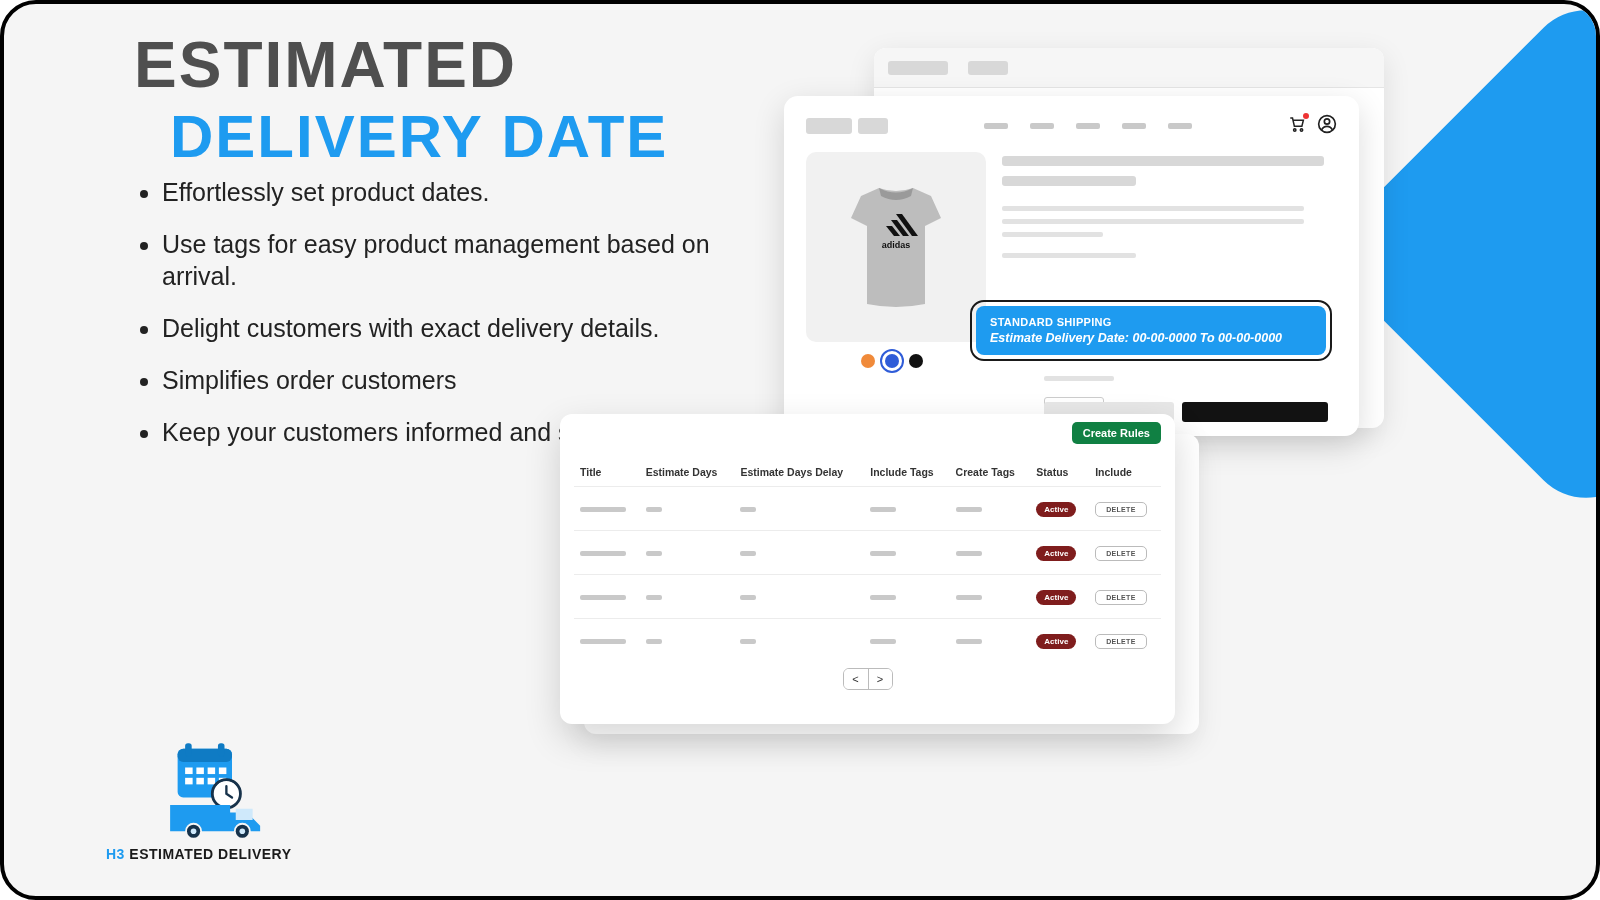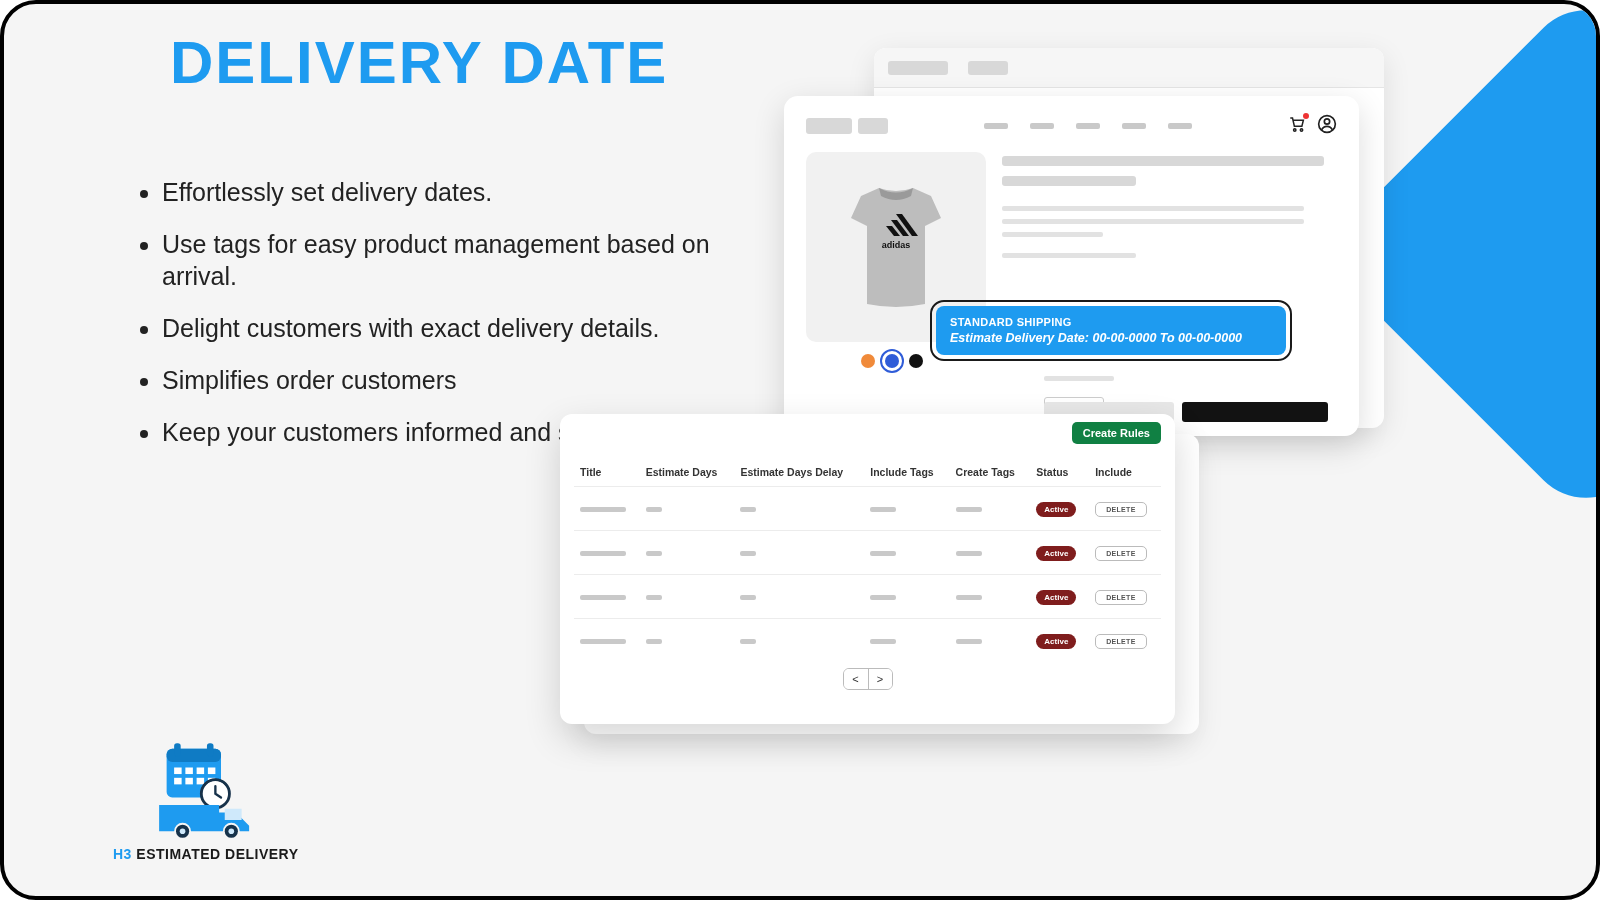--- a/index.html
+++ b/index.html
@@ -19,21 +19,21 @@
     z-index: 0;
   }
   
   .heading { position: absolute; top: 24px; left: 130px; }
   .heading .line1 { font-size: 64px; font-weight: 800; letter-spacing: 2px; color: #4F4F4F; }
   .heading .line2 { font-size: 60px; font-weight: 800; letter-spacing: 2px; color: #1E9BF0; margin-left: 36px; }
   
   .bullets { position: absolute; top: 172px; left: 130px; width: 600px; }
   .bullets li { font-size: 25px; color: #222; margin-bottom: 20px; list-style: disc; margin-left: 28px; line-height: 1.28; }
   
-  .logo-block { position: absolute; left: 109px; bottom: 34px; text-align: center; }
+  .logo-block { position: absolute; left: 102px; bottom: 34px; text-align: right; }
   .logo-block .cap { font-size: 14px; font-weight: 800; letter-spacing: 0.5px; margin-top: 4px; }
   .logo-block .cap .blue { color: #1E9BF0; }
   .logo-block .cap .dark { color: #1a1a1a; }
   
   .back-frame {
     position: absolute; top: 44px; left: 870px; width: 510px; height: 380px;
     background: #fff; border-radius: 12px; box-shadow: 0 8px 28px rgba(0,0,0,.10);
     z-index: 1;
   }
   .back-frame .bar { height: 40px; border-bottom: 1px solid #e5e5e5; border-radius: 12px 12px 0 0;
@@ -60,21 +60,21 @@
   .tee { width: 110px; height: 130px; position: relative; }
   .swatches { display:flex; justify-content:center; gap: 10px; margin-top: 12px;}
   .swatch { width: 14px; height: 14px; border-radius: 50%; }
   .sw-orange { background:#f08a3a; }
   .sw-blue { background:#2f5cd8; outline: 2px solid #2f5cd8; outline-offset: 3px; }
   .sw-black { background:#111; }
   .pp-info { flex:1; padding-top: 4px;}
   .ph-line { height: 10px; background:#d8d8d8; border-radius:3px; margin-bottom:10px;}
   .ph-thin { height: 5px; background:#e2e2e2; border-radius:2px; margin-bottom:8px;}
   .ship-banner {
-    position: absolute; top: 302px; left: 932px; width: 350px; z-index: 3;
+    position: absolute; top: 302px; left: 972px; width: 350px; z-index: 3;
     background:#1E9BF0; color:#fff; border-radius:8px;
     outline: 2px solid #1a1a1a; outline-offset: 4px;
     padding: 10px 14px;
   }
   .ship-banner .t1 { font-size: 11px; font-weight: 600; letter-spacing: .3px;}
   .ship-banner .t2 { font-size: 12.5px; font-weight: 700; margin-top: 3px; font-style: italic;}
   .below-banner { position:absolute; top:372px; left:1040px; z-index:2; display:flex; flex-direction:column; gap:8px;}
   .btn-row { position:absolute; top:398px; left:1040px; z-index:2; display:flex; gap:8px;}
   .btn-ghost { width:130px; height:20px; background:#e7e7e7; border-radius:3px;}
   .btn-dark { width:146px; height:20px; background:#121212; border-radius:3px;}
@@ -107,25 +107,26 @@
     background:#fff; border-radius:12px; box-shadow: 0 10px 28px rgba(0,0,0,.08); z-index:3;
   }
 </style>
 </head>
 <body>
 
 <div class="canvas">
   <div class="diamond"></div>
 
   <div class="heading">
+    <div class="line1">ESTIMATED</div>
     <div class="line2">DELIVERY DATE</div>
   </div>
 
   <ul class="bullets">
-    <li>Effortlessly set delivery dates.</li>
+    <li>Effortlessly set product dates.</li>
     <li>Use tags for easy product management based on arrival.</li>
     <li>Delight customers with exact delivery details.</li>
     <li>Simplifies order customers</li>
     <li>Keep your customers informed and satisfied</li>
   </ul>
 
   <div class="back-frame">
     <div class="bar">
         <div class="pill"></div>
         <div class="pill" style="width:40px"></div>

